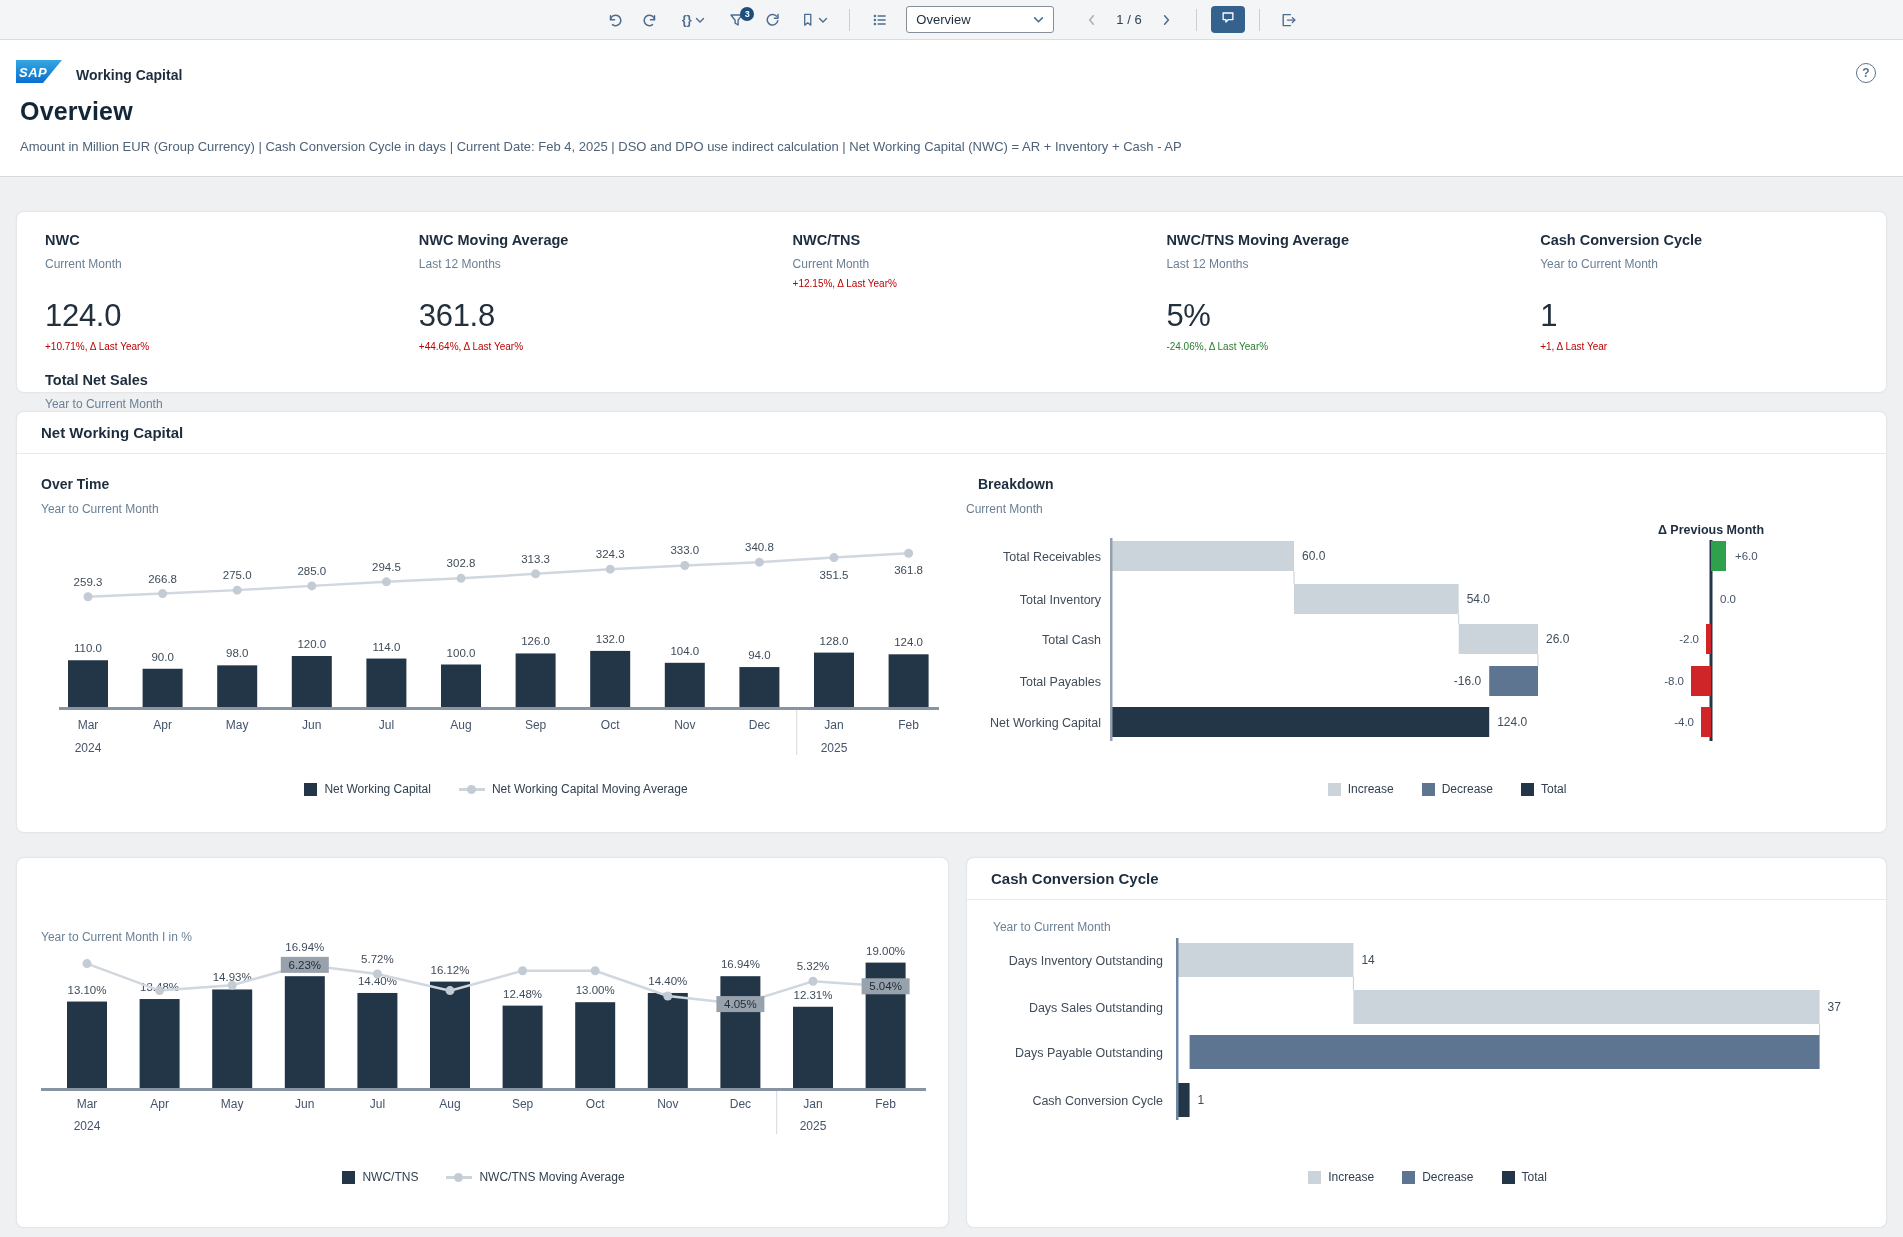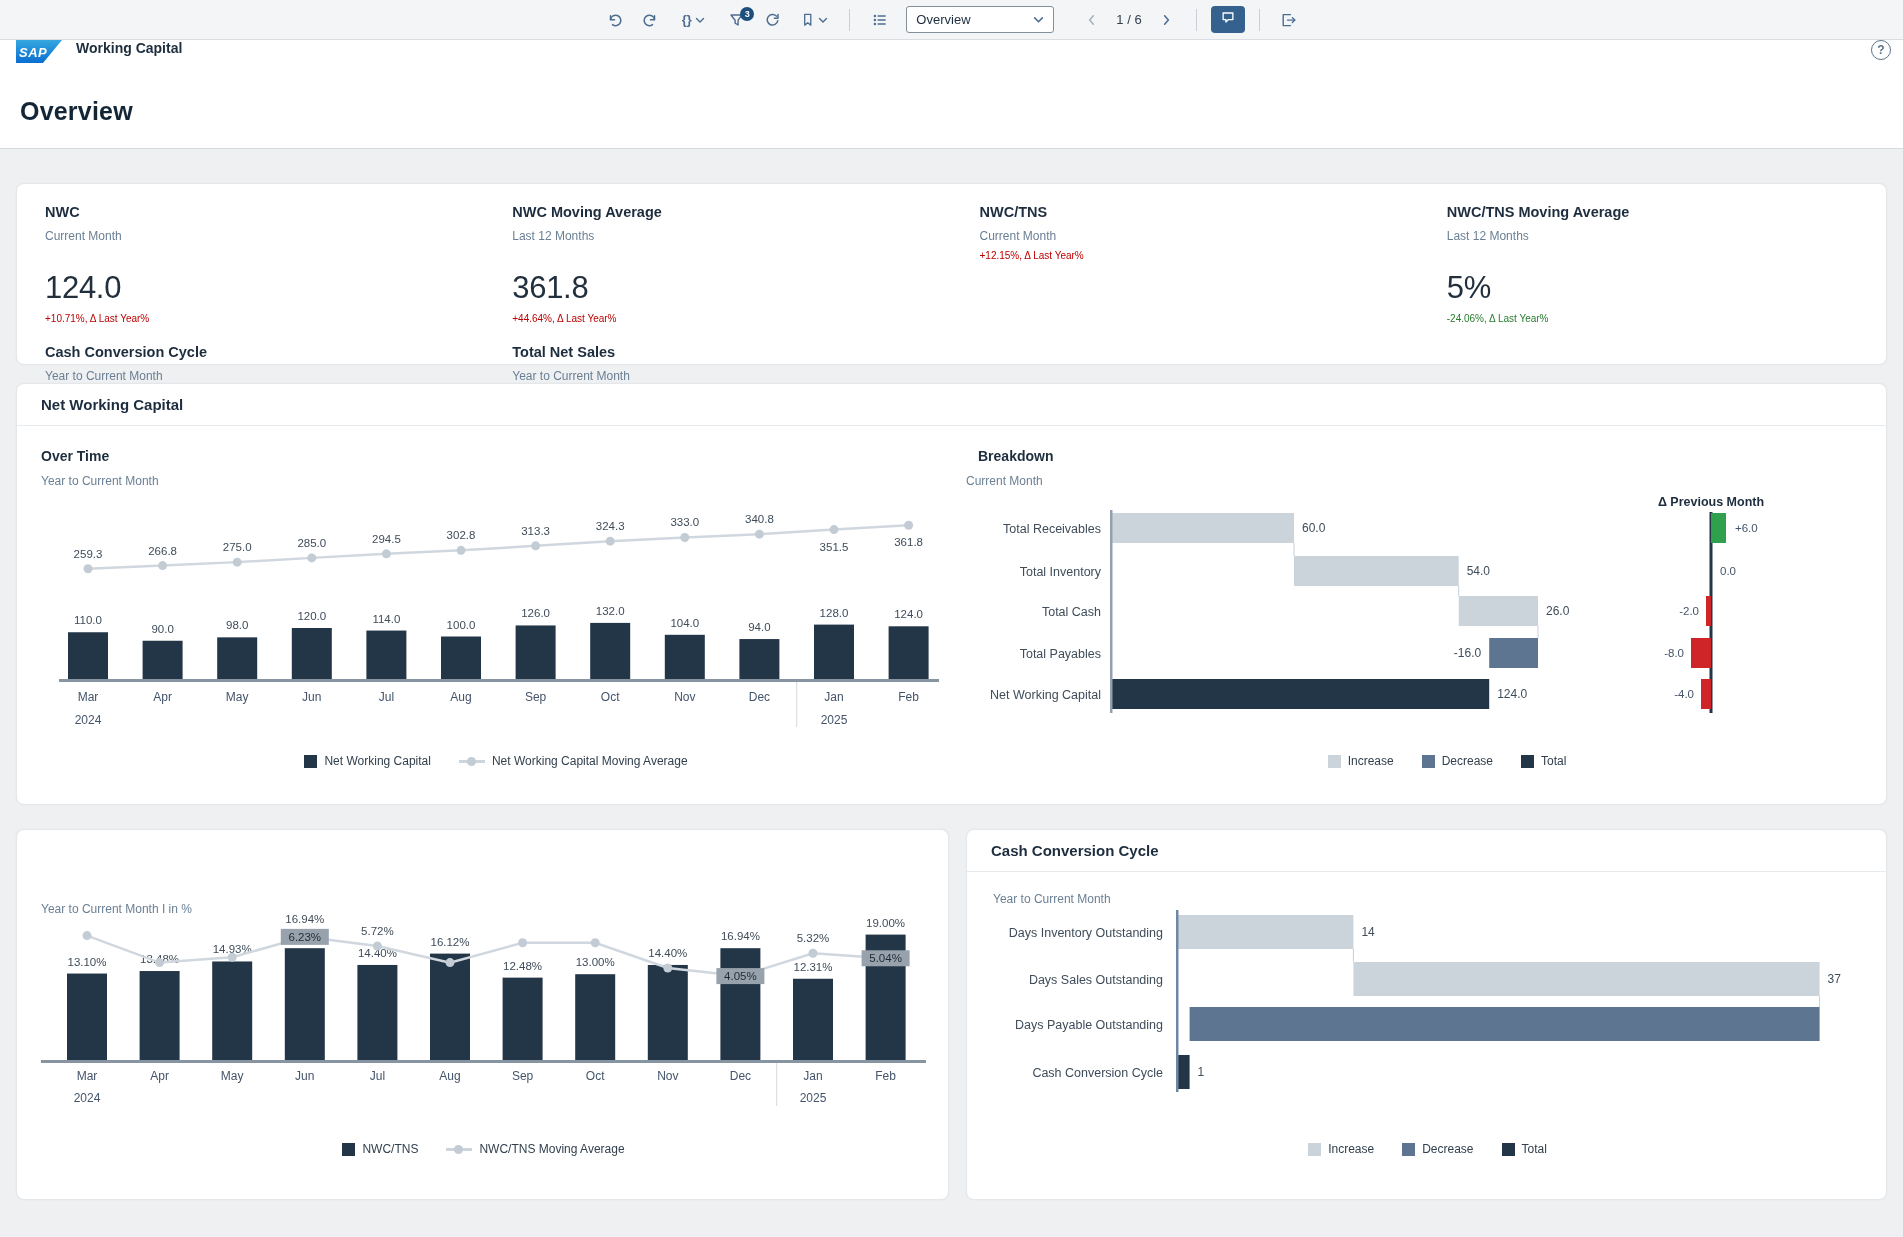--- a/index.html
+++ b/index.html
@@ -18,39 +18,39 @@
               background:#1d4f7c; color:#fff; font-size:9px; line-height:14px; text-align:center; font-weight:700; }
   .tb-select { width:148px; height:27px; background:#fff; border:1px solid #848f9a; border-radius:3px;
                display:flex; align-items:center; justify-content:space-between; padding:0 9px;
                font-size:13px; color:#1d2d3e; margin-left:6px; cursor:pointer; }
   .pager { display:flex; align-items:center; gap:10px; margin-left:16px; font-size:13px; color:#32404e; }
   .comment-btn { width:34px; height:27px; background:#35618e; border-radius:4px;
                  display:flex; align-items:center; justify-content:center; cursor:pointer; }
   .chev-gap { display:flex; align-items:center; gap:3px; }
 
   
-  .appbar { height:43px; background:#fff; display:flex; align-items:flex-start; padding:0 12px 0 16px; }
+  .appbar { height:43px; background:#fff; display:flex; align-items:flex-end; padding:0 27px 0 16px; }
   .sap-logo { margin-right:14px; display:block; }
   .app-title { font-size:14px; font-weight:700; color:#1d2d3e; }
   .appbar-spacer { flex:1; }
   .help-btn { width:20px; height:20px; border:1.4px solid #5b738b; border-radius:50%;
               color:#5b738b; font-size:12px; font-weight:700; display:flex; align-items:center;
               justify-content:center; cursor:pointer; }
 
   
   .titlebar { background:#fff; padding:14px 20px 22px 20px; border-bottom:1px solid #d5dadd; }
   .page-title { font-size:25px; font-weight:700; color:#132637; letter-spacing:.2px; }
   .page-subtitle { margin-top:13px; font-size:13px; color:#4e6278; }
 
   
   .content { padding:34px 16px 0 16px; }
   .card { background:#fff; border:1px solid #e4e8eb; border-radius:8px; box-shadow:0 0 2px rgba(0,0,0,.05); }
 
   
-  .kpi-card { height:182px; display:grid; grid-template-columns:repeat(4,1fr); margin-bottom:18px; }
+  .kpi-card { height:182px; display:grid; grid-template-columns:repeat(5,1fr); margin-bottom:18px; }
   .kpi { padding:20px 10px 0 28px; }
   .kpi-title { font-size:14.5px; font-weight:700; color:#1d2d3e; }
   .kpi-period { font-size:12px; color:#6a7f94; margin-top:9px; }
   .kpi-value { font-size:31px; color:#22303e; margin-top:27px; letter-spacing:-.3px; }
   .kpi-delta { font-size:10px; margin-top:7px; }
 
   
   .panel { position:relative; }
   .panel-head { height:42px; border-bottom:1px solid #e8ebee; display:flex; align-items:center; padding:0 24px; }
   .panel-title { font-size:15px; font-weight:700; color:#1d2d3e; }
@@ -191,20 +191,21 @@
     <polygon points="0,0 46,0 27,23 0,23" fill="url(#sapg)"></polygon>
     <text x="3" y="17" font-size="13" font-weight="700" font-style="italic" fill="#ffffff" letter-spacing="0.5">SAP</text>
   </svg>
   <span class="app-title">Working Capital</span>
   <span class="appbar-spacer"></span>
   <span class="help-btn">?</span>
 </div>
 
 <div class="titlebar">
   <div class="page-title">Overview</div>
+  <div class="page-subtitle">Amount in Million EUR (Group Currency) | Cash Conversion Cycle in days | Current Date: Feb 4, 2025 | DSO and DPO use indirect calculation | Net Working Capital (NWC) = AR + Inventory + Cash - AP</div>
 </div>
 
 <div class="content">
 
   <div class="card kpi-card">
     <div class="kpi">
       <div class="kpi-title">NWC</div>
       <div class="kpi-period">Current Month</div>
       <div class="kpi-value">124.0</div>
       <div class="kpi-delta" style="color: rgb(187, 0, 0);">+10.71%, Δ Last Year%</div>

